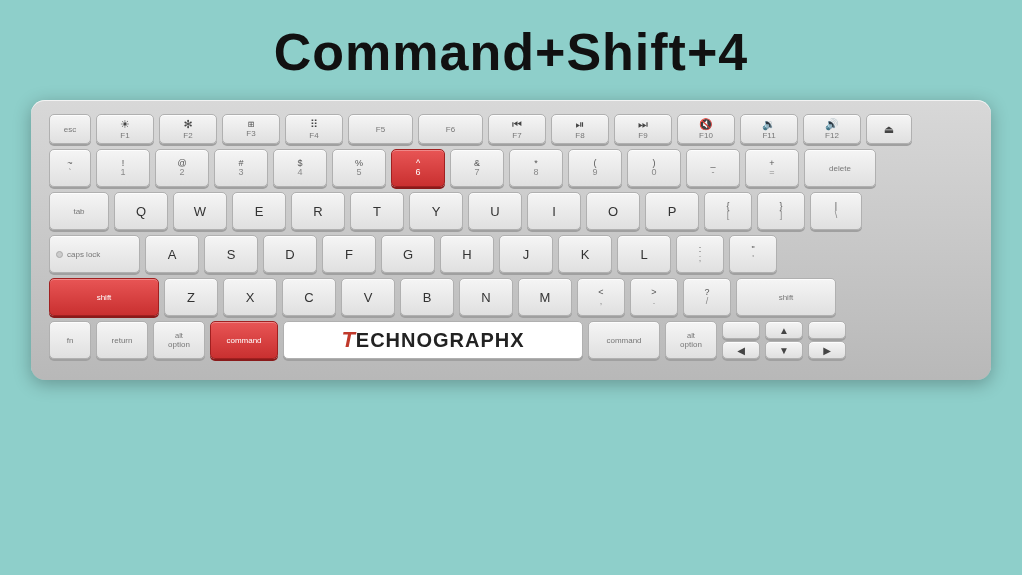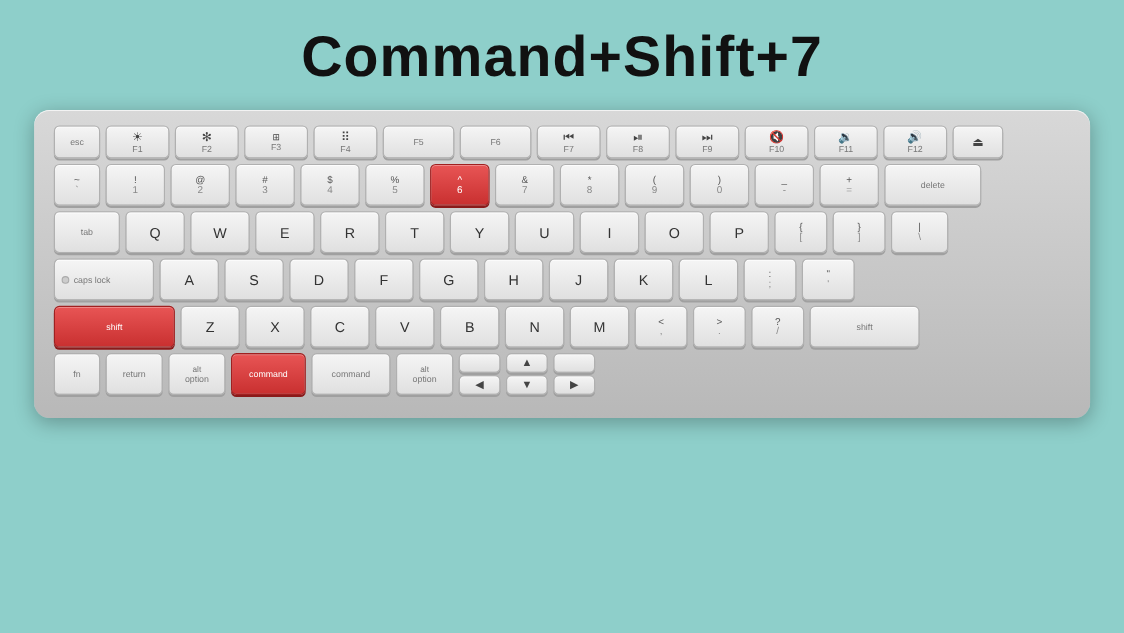--- a/index.html
+++ b/index.html
@@ -62,21 +62,21 @@
       border-color: #a02020;
       box-shadow: 0 2px 0 #8a1a1a, inset 0 1px 0 rgba(255,255,255,0.3);
       color: #fff;
     }
     .key-red .main, .key-red .small, .key-red .bottom, .key-red .top { color: #fff; }
     
     .fn-row { height: 30px; }
     .fn-row .key { height: 30px; font-size: 9px; }
     
     .w-esc { width: 42px; }
-    .w-delete { width: 88px; }
+    .w-delete { width: 72px; }
     .w-tab { width: 60px; }
     .w-caps { width: 91px; }
     .w-shift-l { width: 110px; }
     .w-shift-r { width: 100px; }
     .w-control { width: 52px; }
     .w-option { width: 52px; }
     .w-command-r { width: 72px; }
     .key-icon { font-size: 11px; }
     .key-icon-sm { font-size: 8px; }
     .enter-key {
@@ -109,21 +109,21 @@
       font-weight: 700;
       color: #222;
       letter-spacing: 1px;
     }
     .logo-text span.T { color: #c0392b; font-style: italic; font-size: 22px; }
     .key-backslash { width: 52px; }
   </style>
 </head>
 <body>
 
-<div class="title">Command+Shift+7</div>
+<div class="title">Command+Shift+4</div>
 
 <div class="keyboard">
 
   <div class="key-row fn-row">
     <div class="key w-esc fn-row">
         <span class="small">esc</span>
       </div>
     <div class="key fn-row" style="width:58px">
         <span class="key-icon">☀</span>
         <span class="small" style="font-size:8px">F1</span>
@@ -373,20 +373,23 @@
         <span class="small">return</span>
       </div>
     <div class="key w-option">
         <span class="small" style="font-size:7.5px">alt</span>
         <span class="small">option</span>
       </div>
     <div class="key key-red" style="width:68px">
         <span class="small" style="color:#fff">command</span>
       </div>
 
+    <div class="logo-key">
+      <span class="logo-text"><span class="T">T</span>ECHNOGRAPHX</span>
+    </div>
     <div class="key w-command-r">
         <span class="small">command</span>
       </div>
     <div class="key w-option">
         <span class="small" style="font-size:7.5px">alt</span>
         <span class="small">option</span>
       </div>
 
     <div style="display:flex;flex-direction:column;gap:2px">
       <div style="display:flex;gap:5px">

